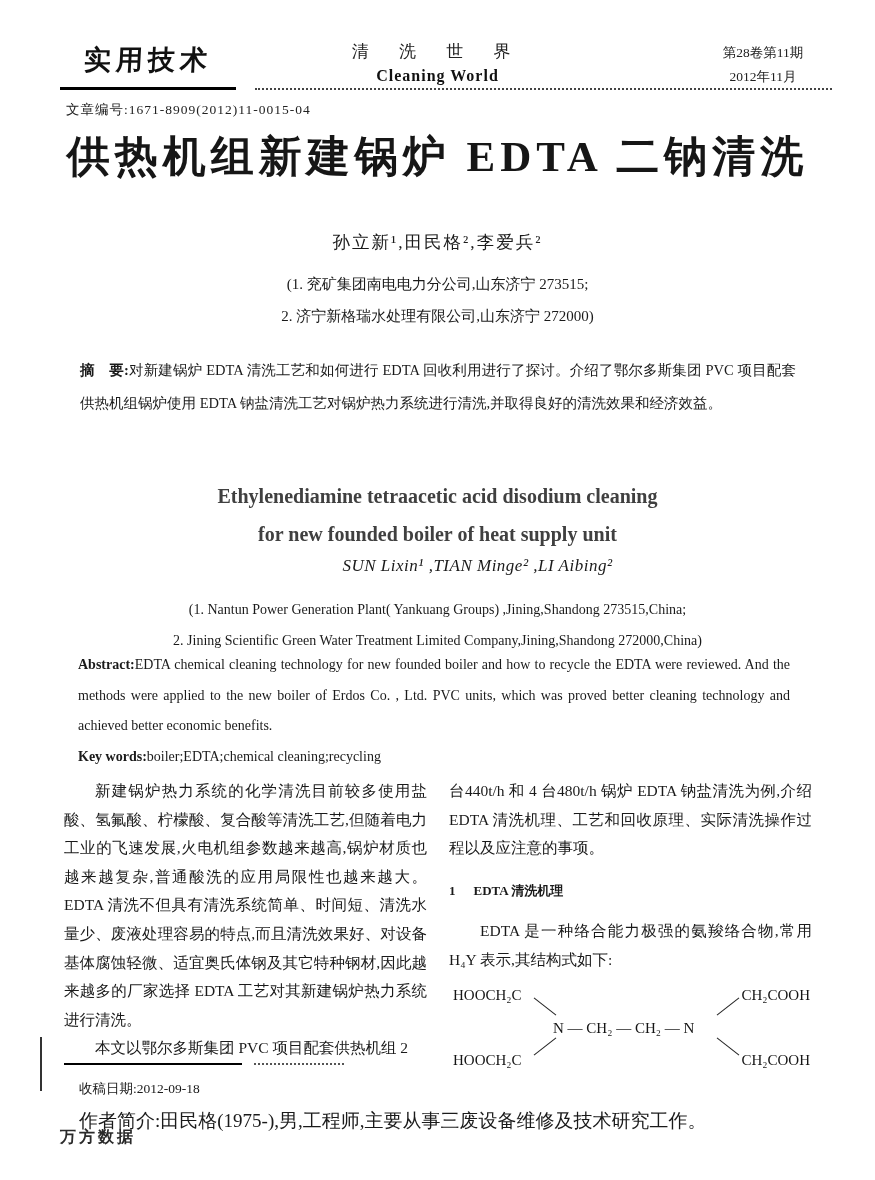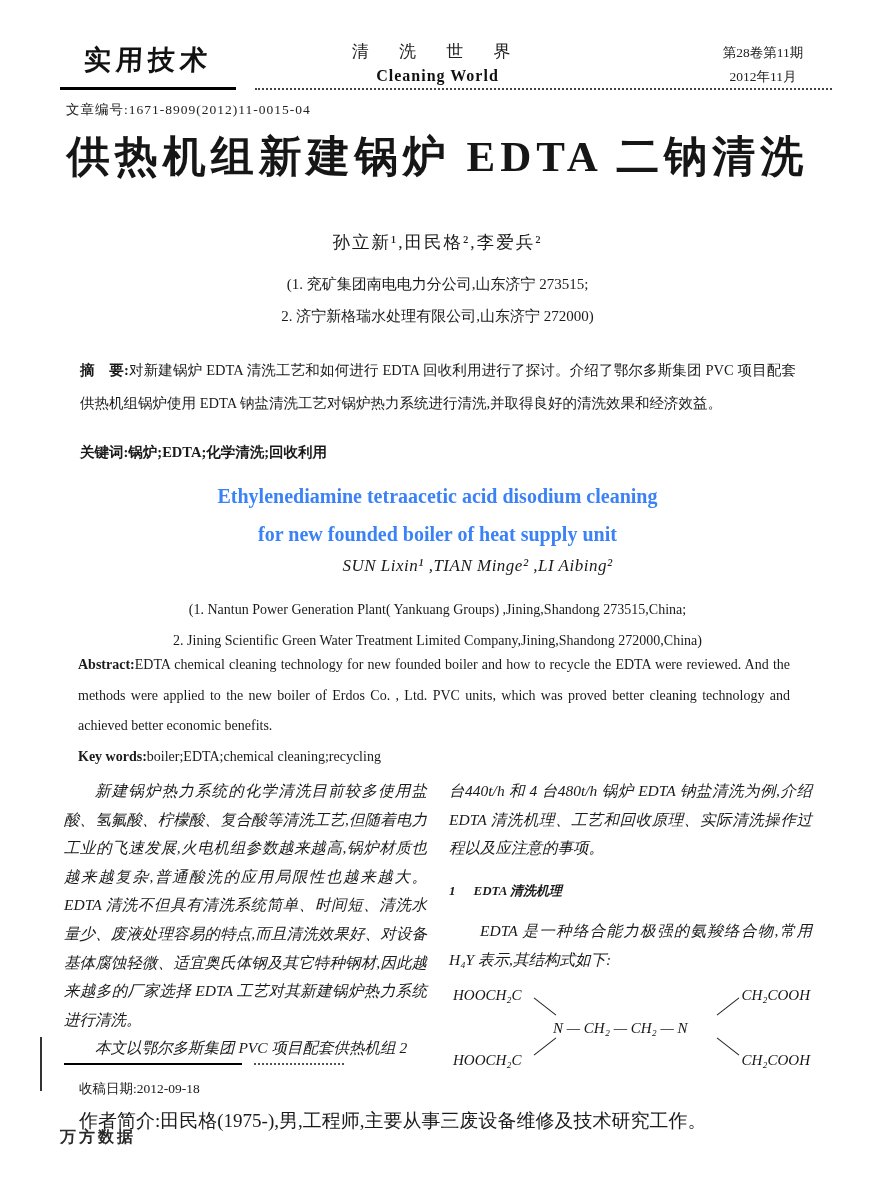--- a/index.html
+++ b/index.html
@@ -50,36 +50,36 @@
     position:absolute;left:64px;top:338px;width:748px;
     font-size:14.5px;line-height:33px;text-align:justify;
   }
   .abstract-cn p{margin:16px;}
   .lbl{font-weight:bold;}
   .kw-cn{font-weight:bold;}
 
   
   .title-en{
     position:absolute;left:0;width:100%;top:477px;text-align:center;
-    font-weight:bold;font-size:20px;line-height:38px;color:#3b82f6;
+    font-weight:bold;font-size:20px;line-height:38px;color:#404040;
   }
   .authors-en{position:absolute;left:0;width:100%;top:556px;text-align:center;
     font-style:italic;font-size:17px;letter-spacing:0.5px;padding-left:40px;}
   .affil-en{position:absolute;left:0;width:100%;top:594px;text-align:center;
     font-size:14px;line-height:31px;}
   .abstract-en{
     position:absolute;left:78px;top:650px;width:712px;
     font-size:14px;line-height:30.5px;text-align:justify;
   }
   .abstract-en p{margin:0;}
 
   
   .body-cols{
     position:absolute;left:64px;top:777px;width:748px;
-    display:flex;gap:22px;font-style:italic;
+    display:flex;gap:22px;
   }
   .col{flex:1;font-size:15.5px;line-height:28.6px;text-align:justify;}
   .col p{margin:0;}
   .indent{text-indent:2em;}
   .sec-head{
     font-weight:bold;font-size:13px;margin:14px 0 12px 0;text-align:left;
   }
   .sec-head .sec-no{margin-right:18px;}
 
   
@@ -129,21 +129,20 @@
 
   <h1 class="title-cn" style="margin:0;">供热机组新建锅炉 EDTA 二钠清洗</h1>
   <div class="authors-cn">孙立新¹,田民格²,李爱兵²</div>
   <div class="affil-cn">
     <div>(1. 兖矿集团南电电力分公司,山东济宁 273515;</div>
     <div>2. 济宁新格瑞水处理有限公司,山东济宁 272000)</div>
   </div>
 
   <div class="abstract-cn">
     <p><b class="lbl">摘　要:</b><span>对新建锅炉 EDTA 清洗工艺和如何进行 EDTA 回收利用进行了探讨。介绍了鄂尔多斯集团 PVC 项目配套供热机组锅炉使用 EDTA 钠盐清洗工艺对锅炉热力系统进行清洗,并取得良好的清洗效果和经济效益。</span></p>
-    <p class="kw-cn"><b class="lbl">关键词:</b><span>锅炉;EDTA;化学清洗;回收利用</span></p>
   </div>
 
   <div class="title-en">
     <div>Ethylenediamine tetraacetic acid disodium cleaning</div>
     <div>for new founded boiler of heat supply unit</div>
   </div>
   <div class="authors-en">SUN Lixin¹ ,TIAN Minge² ,LI Aibing²</div>
   <div class="affil-en">
     <div>(1. Nantun Power Generation Plant( Yankuang Groups) ,Jining,Shandong 273515,China;</div>
     <div>2. Jining Scientific Green Water Treatment Limited Company,Jining,Shandong 272000,China)</div>

